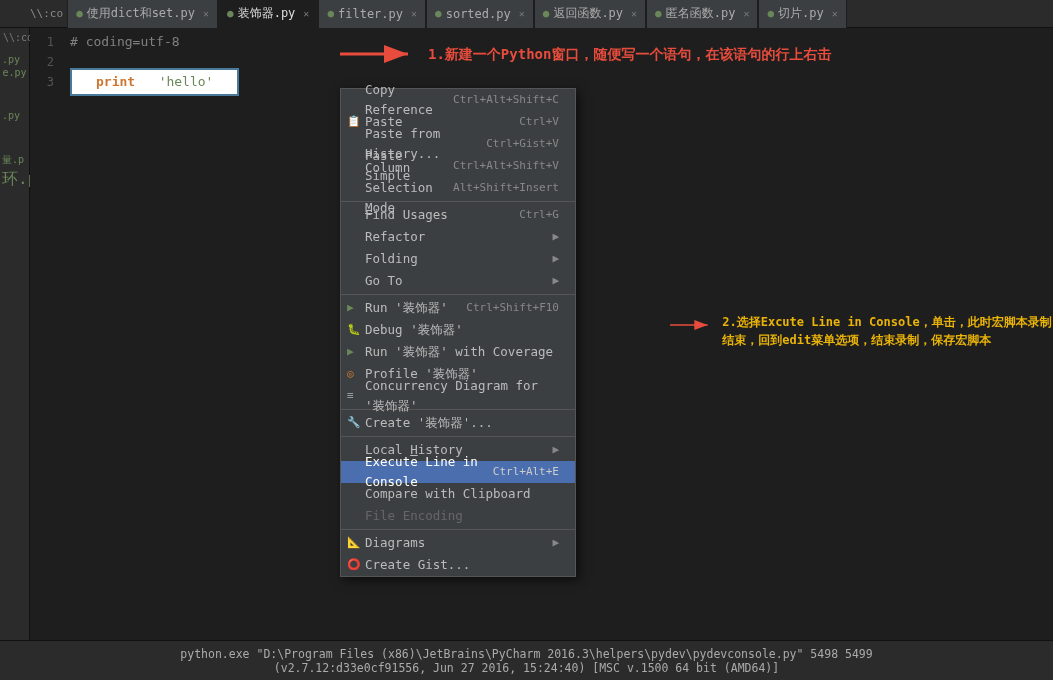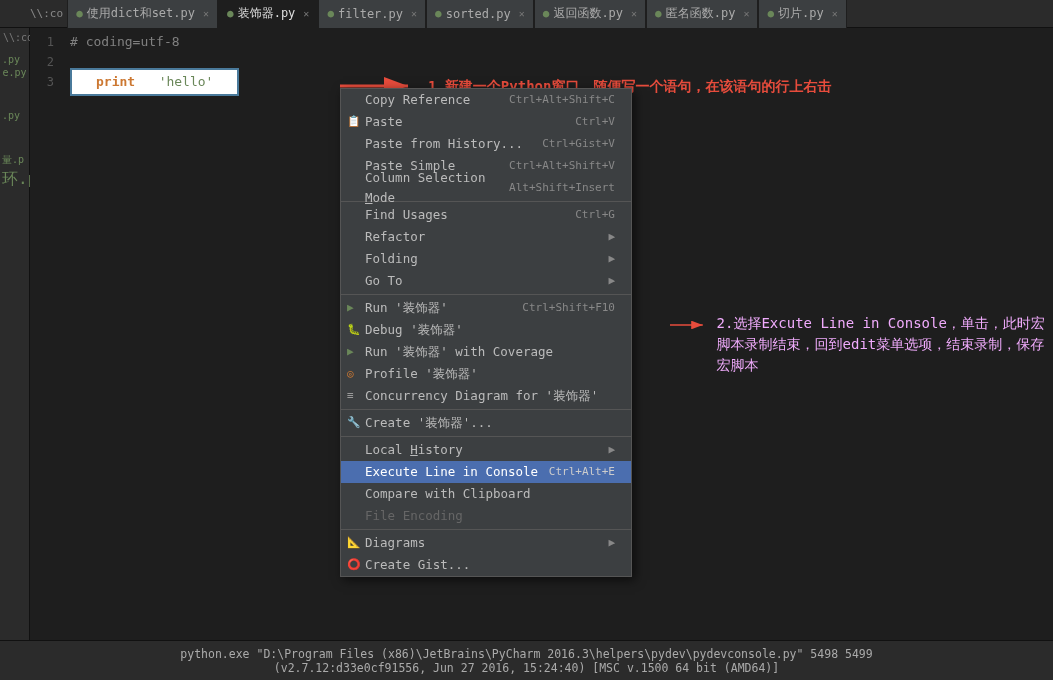--- a/index.html
+++ b/index.html
@@ -96,52 +96,51 @@
 
     
     .annotation-1 {
       position: absolute;
       top: 14px;
       left: 280px;
       display: flex;
       align-items: center;
       gap: 8px;
       pointer-events: none;
-      margin-top: 32px;
     }
     .annotation-text {
       color: #e74c3c;
       font-size: 14px;
       font-weight: bold;
       white-space: nowrap;
     }
 
     .annotation-2 {
       position: absolute;
       top: 285px;
       left: 610px;
       display: flex;
       align-items: flex-start;
       gap: 8px;
       pointer-events: none;
     }
     .annotation-text-2 {
-      color: #f0abfc;
-      font-size: 14px;
-      font-weight: normal;
+      color: #eab308;
+      font-size: 12px;
+      font-weight: bold;
       max-width: 340px;
       line-height: 1.5;
     }
 
     
     .context-menu {
       position: absolute;
       top: 60px;
       left: 280px;
-      width: 292px;
+      width: 236px;
       background: #3c3f41;
       border: 1px solid #555;
       box-shadow: 3px 3px 10px rgba(0,0,0,0.6);
       z-index: 100;
       font-size: 12.5px;
     }
     .menu-item {
       display: flex;
       align-items: center;
       justify-content: space-between;

